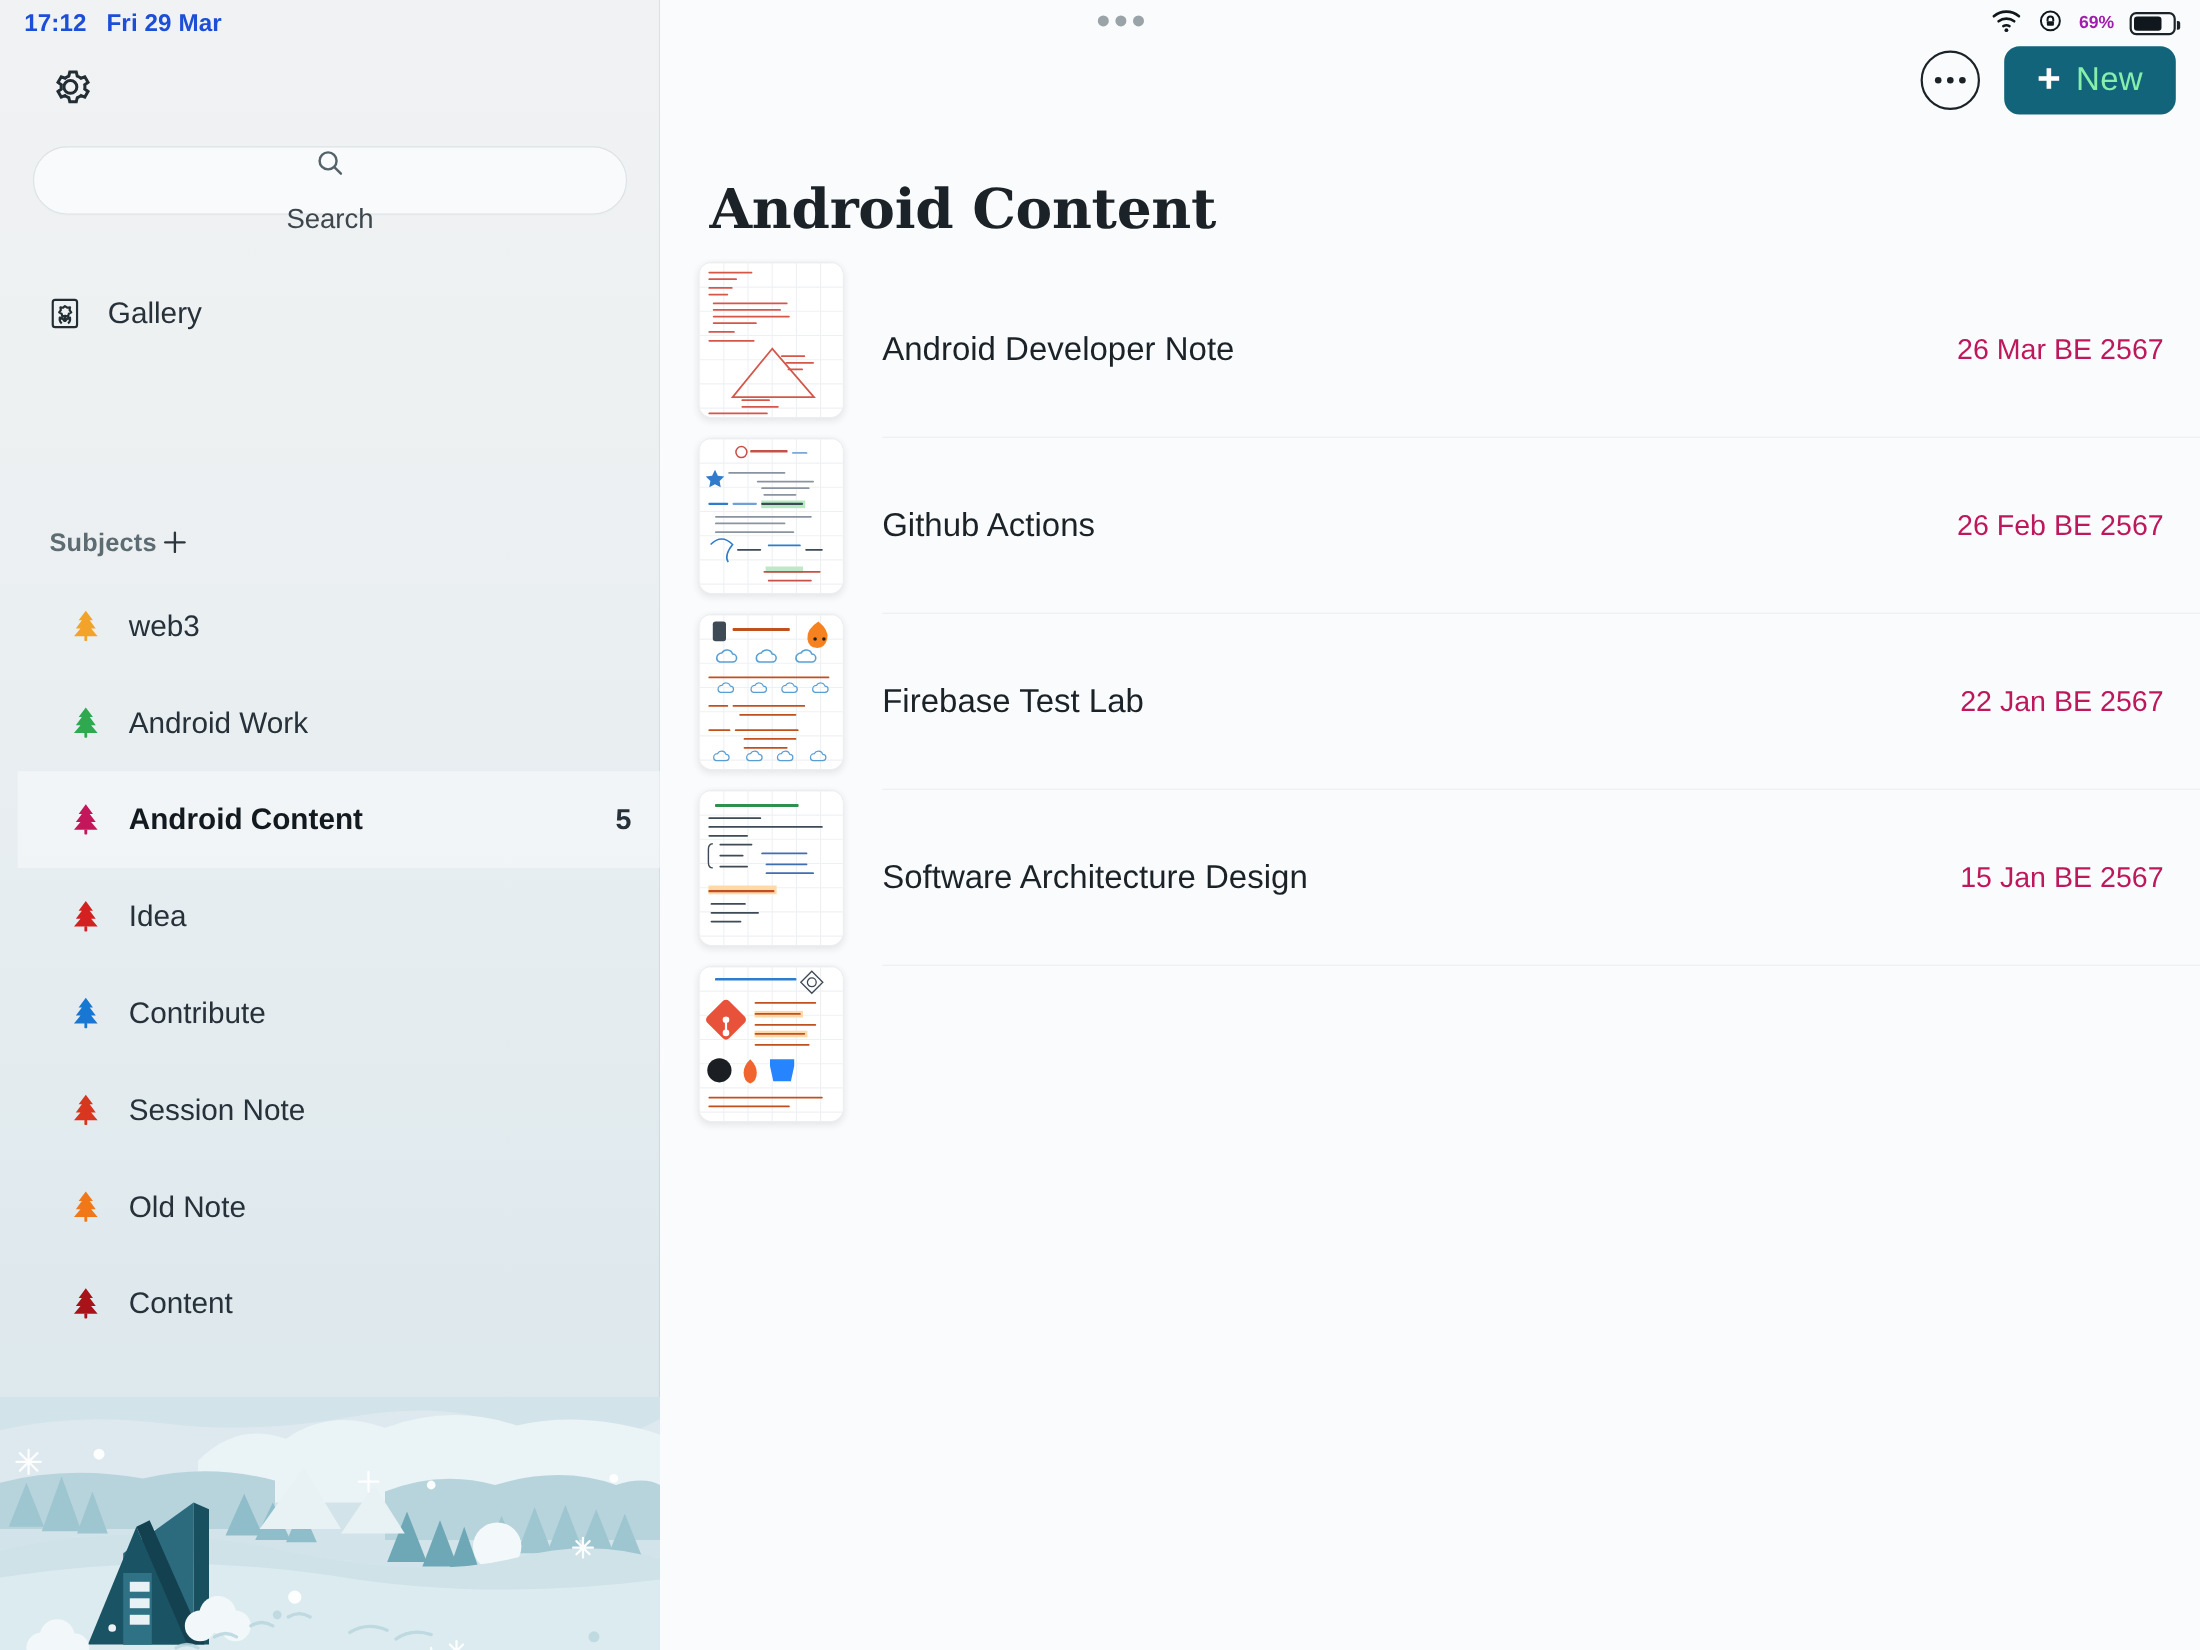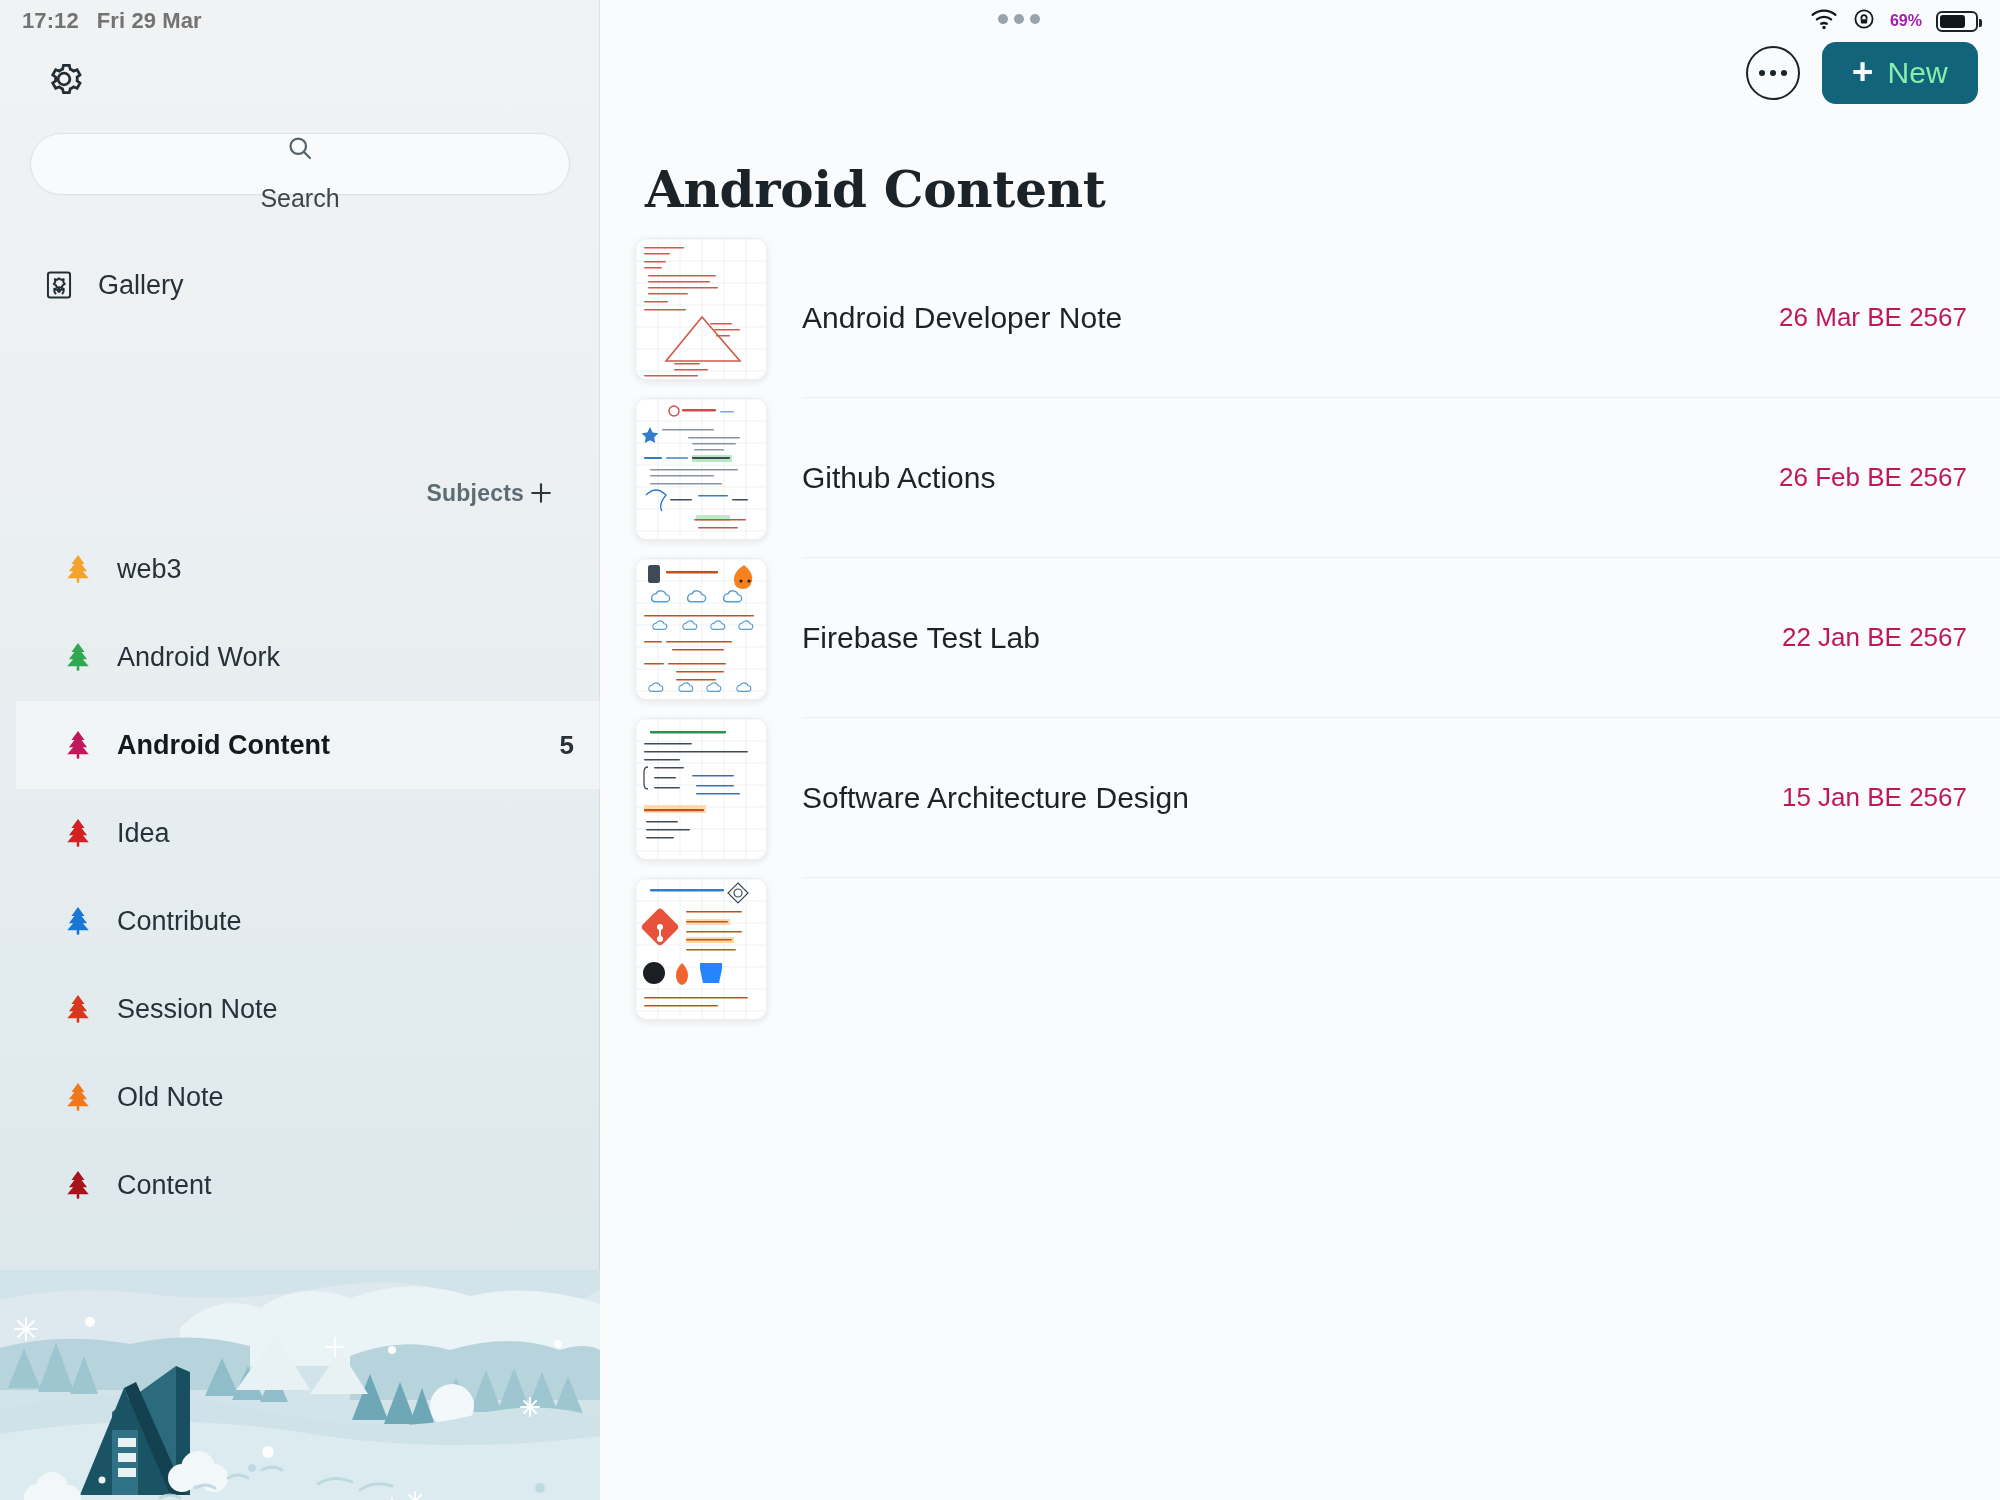--- a/index.html
+++ b/index.html
@@ -25,21 +25,21 @@
   }
 
   .statusbar {
     position: absolute; top: 0; left: 0; width: 2000px; height: 42px;
     display: flex; align-items: center;
     pointer-events: none; z-index: 40;
   }
   .sb-left {
     display: flex; align-items: center; gap: 18px;
     margin-left: 22px;
-    font-size: 22px; font-weight: 600; color: #737373;
+    font-size: 22px; font-weight: 600; color: #1d4ed8;
     letter-spacing: .1px;
   }
   .sb-center { position:absolute; left:998px; top:14px; display:flex; gap:6px; }
   .sb-dot { width:10px; height:10px; border-radius:50%; background:#9aa3a8; }
   .sb-right {
     position: absolute; right: 22px; top: 0; height: 42px;
     display: flex; align-items: center; gap: 14px;
     font-size: 16px; font-weight: 600; color: #a21caf;
   }
   .batt {
@@ -69,21 +69,21 @@
 
   .navlist { position:absolute; top: 250px; left: 0; width: 600px; }
   .navitem {
     height: 70px; display:flex; align-items:center; gap: 22px;
     padding-left: 42px; cursor: pointer;
   }
   .navitem .label { font-size: 27px; color: #26313a; }
 
   .subjects-head {
     position:absolute; top: 470px; left: 0; width: 600px; height: 46px;
-    display:flex; align-items:center; justify-content: flex-end;
+    display:flex; align-items:center; justify-content: flex-start;
     padding: 0 42px 0 45px;
   }
   .subjects-title { font-size: 23px; font-weight: 700; color: #5d6b73; letter-spacing: .2px; }
   .plus-btn { width: 34px; height: 34px; display:flex; align-items:center; justify-content:center; cursor:pointer; }
 
   .subjlist { position:absolute; top: 525px; left:16px; width: 600px; }
   .subjitem {
     height: 88px; display:flex; align-items:center; gap: 22px;
     padding: 0 42px 0 45px; cursor:pointer; position: relative;
   }

